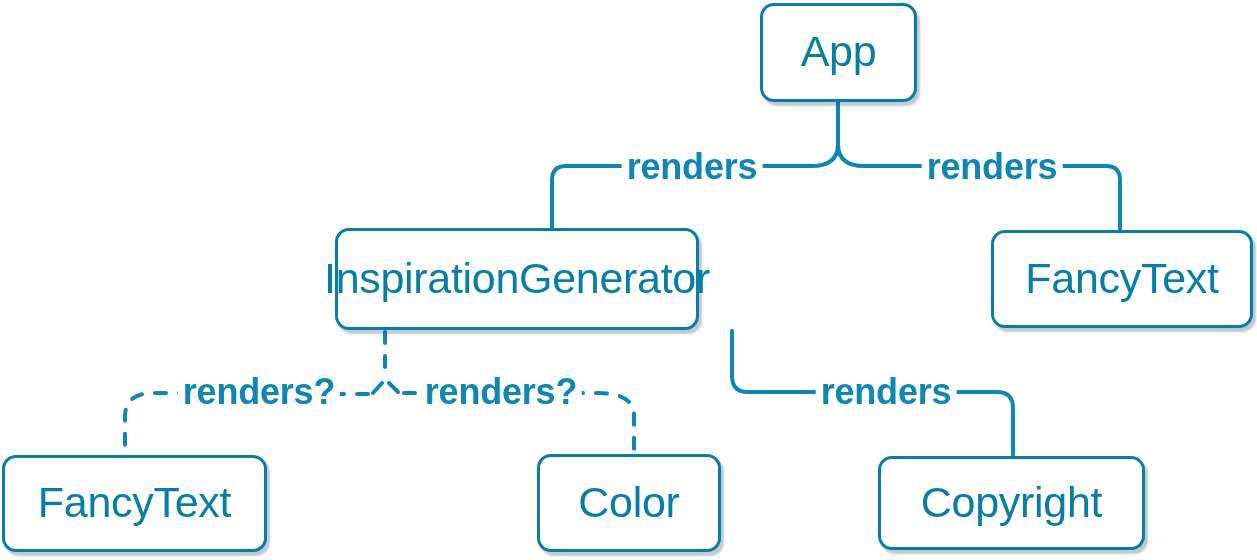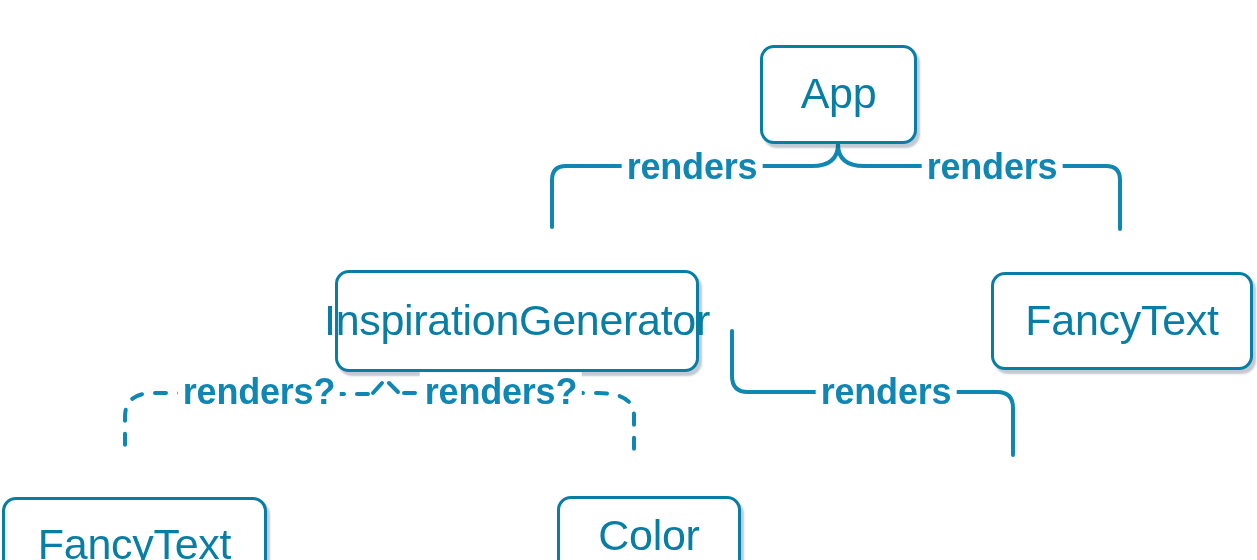--- a/index.html
+++ b/index.html
@@ -52,21 +52,20 @@
     border: 3px solid var(--accent);
     border-radius: 14px;
     box-shadow: 3px 4px 2px rgba(32, 64, 88, 0.28);
     display: flex;
     align-items: center;
     justify-content: center;
     color: var(--accent);
     font-size: 43px;
     letter-spacing: -0.3px;
     white-space: nowrap;
-    margin-top: 42px;
   }
   .node span {
     display: inline-block;
     transform: translateY(-1px);
   }
   .edge-label {
     position: absolute;
     transform: translate(-50%, -50%);
     color: var(--accent_light);
     font-size: 36px;
@@ -75,21 +74,21 @@
     background: #ffffff;
     padding: 0 5px;
     white-space: nowrap;
     line-height: 1.1;
   }
   
   .node-app           { left: 760px; top: 3px;   width: 157px; height: 99px;  }
   .node-inspiration   { left: 335px; top: 228px; width: 364px; height: 102px; }
   .node-fancy-top     { left: 991px; top: 230px; width: 262px; height: 98px;  }
   .node-fancy-bottom  { left: 2px;   top: 455px; width: 265px; height: 97px;  }
-  .node-color         { left: 557px; top: 454px; width: 184px; height: 80px;  }
+  .node-color         { left: 537px; top: 454px; width: 184px; height: 98px;  }
   .node-copyright     { left: 878px; top: 456px; width: 267px; height: 94px;  }
   
   .label-app-ig       { left: 692px;  top: 167px; }
   .label-app-ft       { left: 992px;  top: 167px; }
   .label-ig-ft        { left: 259px;  top: 392px; }
   .label-ig-color     { left: 501px;  top: 392px; }
   .label-ig-copyright { left: 886px;  top: 392px; }
 </style>
 </head>
 <body>
@@ -131,20 +130,23 @@
   </div>
 
   <div class="node node-fancy-bottom">
     <span>FancyText</span>
   </div>
 
   <div class="node node-color">
     <span>Color</span>
   </div>
 
+  <div class="node node-copyright">
+    <span>Copyright</span>
+  </div>
 
   <div class="edge-label label-app-ig">renders</div>
   <div class="edge-label label-app-ft">renders</div>
   <div class="edge-label label-ig-ft">renders?</div>
   <div class="edge-label label-ig-color">renders?</div>
   <div class="edge-label label-ig-copyright">renders</div>
 
 </div>
 
 </body></html>

